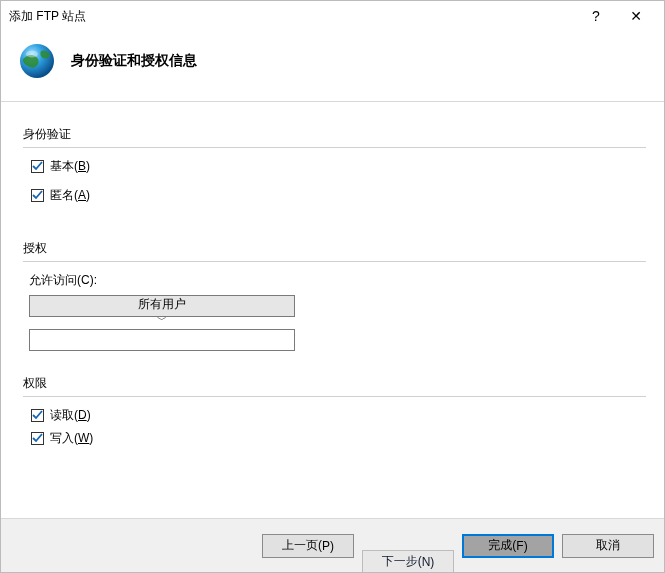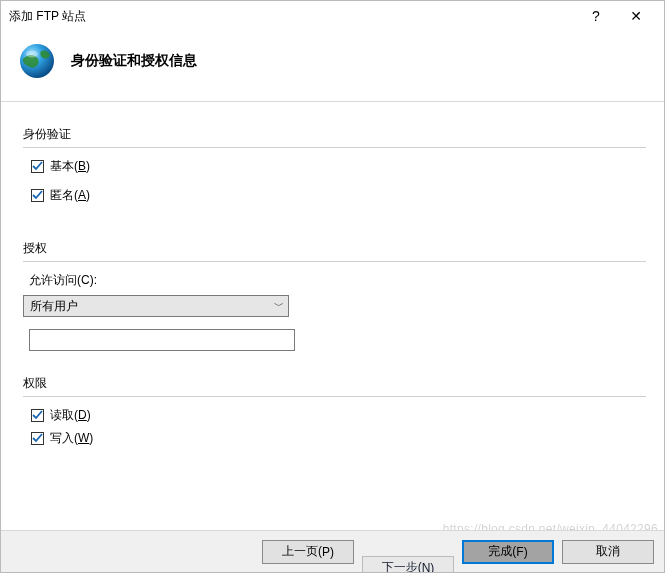--- a/index.html
+++ b/index.html
@@ -18,26 +18,26 @@
   .header h1 { font-size:14px; font-weight:bold; margin:0 0 0 14px; }
   .content { padding:24px 18px 0 22px; }
   .group-label { font-size:12px; margin-bottom:2px; }
   .group-rule { height:1px; background:#d0d0d0; margin:4px 0 10px 0; }
   .checkbox-row { display:flex; align-items:center; margin:4px 0 12px 8px; }
   .cb { width:13px; height:13px; border:1px solid #333; background:#fff; display:flex; align-items:center; justify-content:center; margin-right:6px; flex:0 0 13px; }
   .cb svg { width:11px; height:11px; display:block; }
   .cb-label { font-size:12px; }
   .cb-label .ul { text-decoration:underline; }
   .field-label { font-size:12px; margin:0 0 6px 6px; }
-  .select { width:266px; height:22px; border:1px solid #7a7a7a; background:#e6e6e6; display:flex; align-items:center; position:relative; }
+  .select { width:266px; height:22px; border:1px solid #7a7a7a; background:#e6e6e6; display:flex; align-items:center; margin-left:6px; position:relative;flex-direction:column; }
   .select .selected { flex:1; padding:0 6px; font-size:12px; }
   .select .arrow { width:18px; text-align:center; font-size:10px; color:#333; }
   .textbox { width:266px; height:22px; border:1px solid #7a7a7a; background:#fff; margin:12px 0 0 6px; }
   .spacer   { height:24px; }
-  .footer { position:absolute; left:0; right:0; bottom:0; height:42px; border-top:1px solid #d8d8d8; background:#f0f0f0; display:flex; align-items:center; justify-content:flex-end; padding:12px 10px; gap:8px; }
+  .footer { position:absolute; left:0; right:0; bottom:0; height:54px; border-top:1px solid #d8d8d8; background:#f0f0f0; display:flex; align-items:center; justify-content:flex-end; padding:12px 10px; gap:8px; }
   .wbtn { min-width:92px; height:24px; border:1px solid #8a8a8a; background:#e1e1e1; font-size:12px; display:flex; align-items:center; justify-content:center; padding:0 10px; }
   .wbtn.disabled { color:#0f172a; border-color:#bcbcbc; background:#e8e8e8;margin-top:32px; }
   .wbtn.primary { border-color:#0078d7; box-shadow:0 0 0 1px #0078d7 inset; background:#a3a3a3; }
   .watermark { position:absolute; right:6px; bottom:36px; font-size:12px; color:rgba(0,0,0,0.18); letter-spacing:.3px; pointer-events:none; font-family:Arial,sans-serif; }
 </style>
 </head>
 <body>
 
 <div class="titlebar">
   <span class="title">添加 FTP 站点</span>

